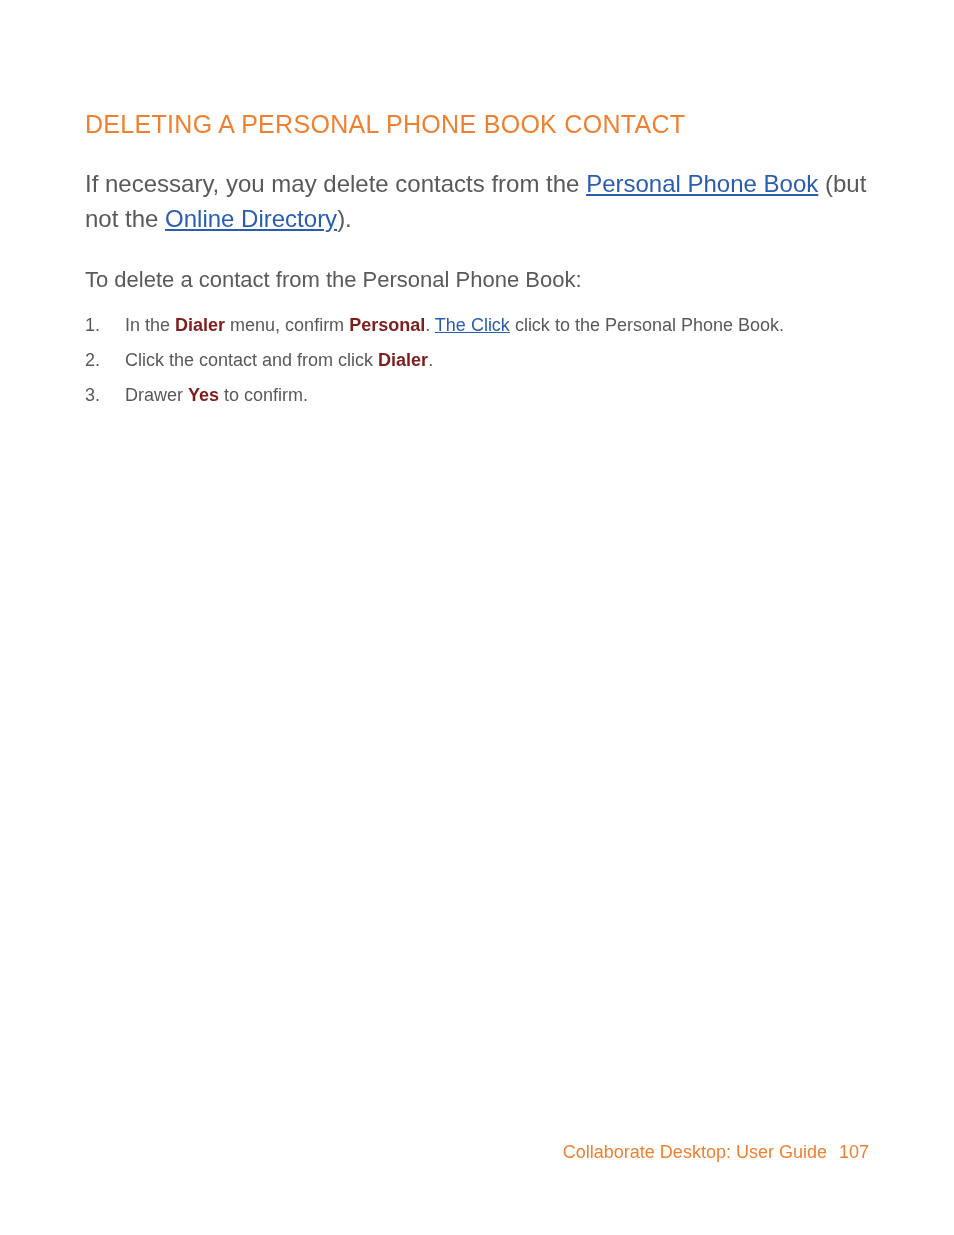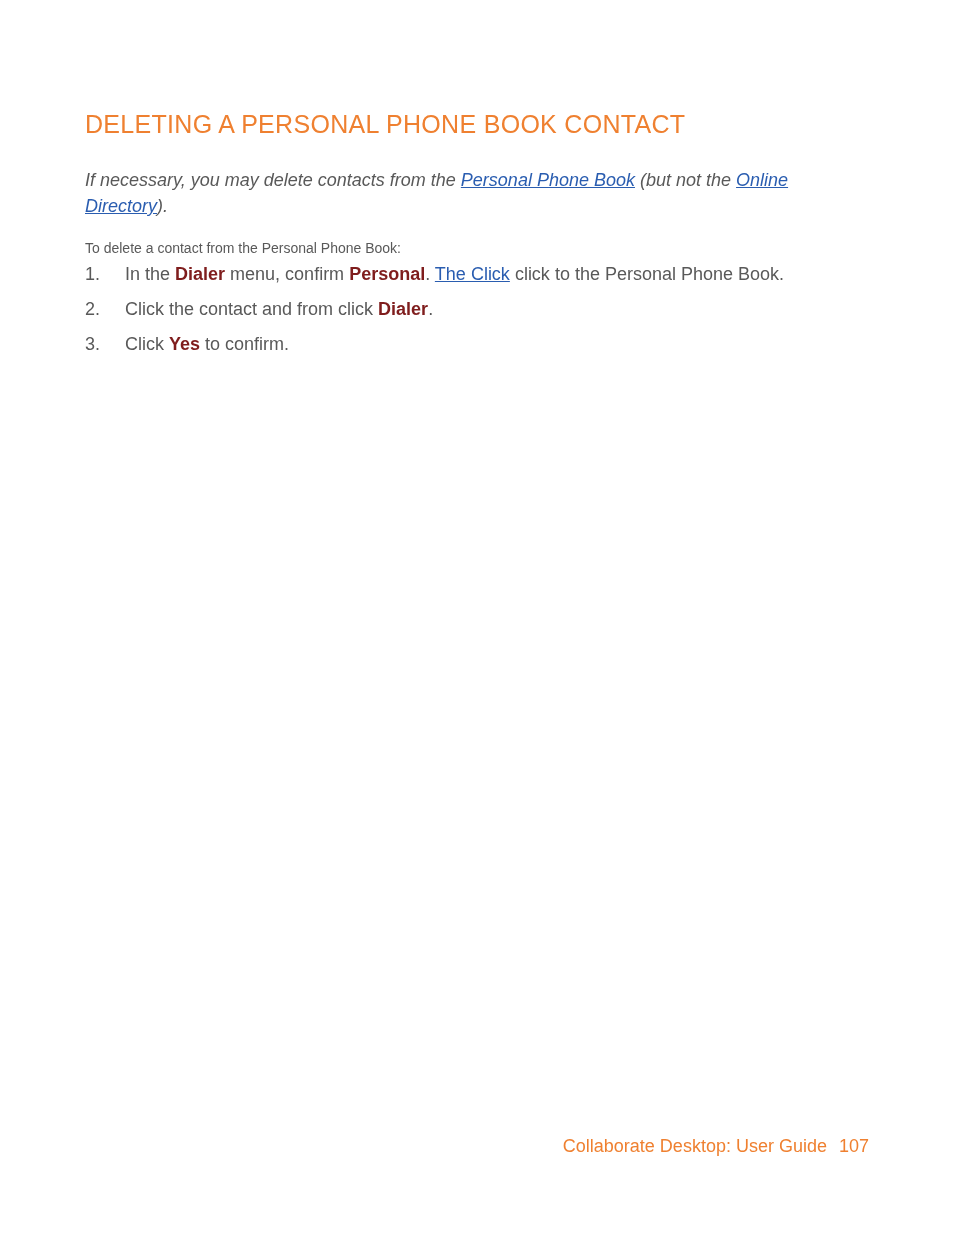--- a/index.html
+++ b/index.html
@@ -17,30 +17,29 @@
       color: #595959;
     }
     h1 {
       color: #ef8030;
       font-size: 25px;
       font-weight: normal;
       margin-bottom: 28px;
       letter-spacing: 0.3px;
     }
     .intro {
-      font-size: 18px;
+      font-size: 24px;
       line-height: 1.45;
-      margin-bottom: 19px;
+      margin-bottom: 27px;
       color: #595959;
-      font-style: italic;
     }
     .subhead {
-      font-size: 14px;
+      font-size: 22px;
       line-height: 1.45;
-      margin-bottom: 2px;
+      margin-bottom: 16px;
       color: #595959;
     }
     a {
       color: #2a5db0;
       text-decoration: underline;
     }
     ol {
       list-style: none;
       counter-reset: item;
       padding-left: 0;
@@ -59,21 +58,21 @@
       position: absolute;
       left: 0;
       color: #595959;
     }
     .bold {
       font-weight: bold;
       color: #7f1d1d;
     }
     .footer {
       position: absolute;
-      bottom: 78px;
+      bottom: 72px;
       right: 85px;
       font-size: 18px;
       color: #ef8030;
     }
     .footer .page-num {
       margin-left: 12px;
     }
   </style>
 </head>
 <body>
@@ -87,19 +86,19 @@
 <p class="subhead">To delete a contact from the Personal Phone Book:</p>
 
 <ol>
   <li>
     <span>In the </span><span class="bold">Dialer</span><span> menu, confirm </span><span class="bold">Personal</span><span>. </span><a href="#">The Click</a><span> click to the Personal Phone Book.</span>
   </li>
   <li>
     <span>Click the contact and from click </span><span class="bold">Dialer</span><span>.</span>
   </li>
   <li>
-    <span>Click </span><span class="bold">Yes</span><span> to confirm.</span>
+    <span>Drawer </span><span class="bold">Yes</span><span> to confirm.</span>
   </li>
 </ol>
 
 <div class="footer">
   <span>Collaborate Desktop: User Guide</span><span class="page-num">107</span>
 </div>
 
 </body></html>

